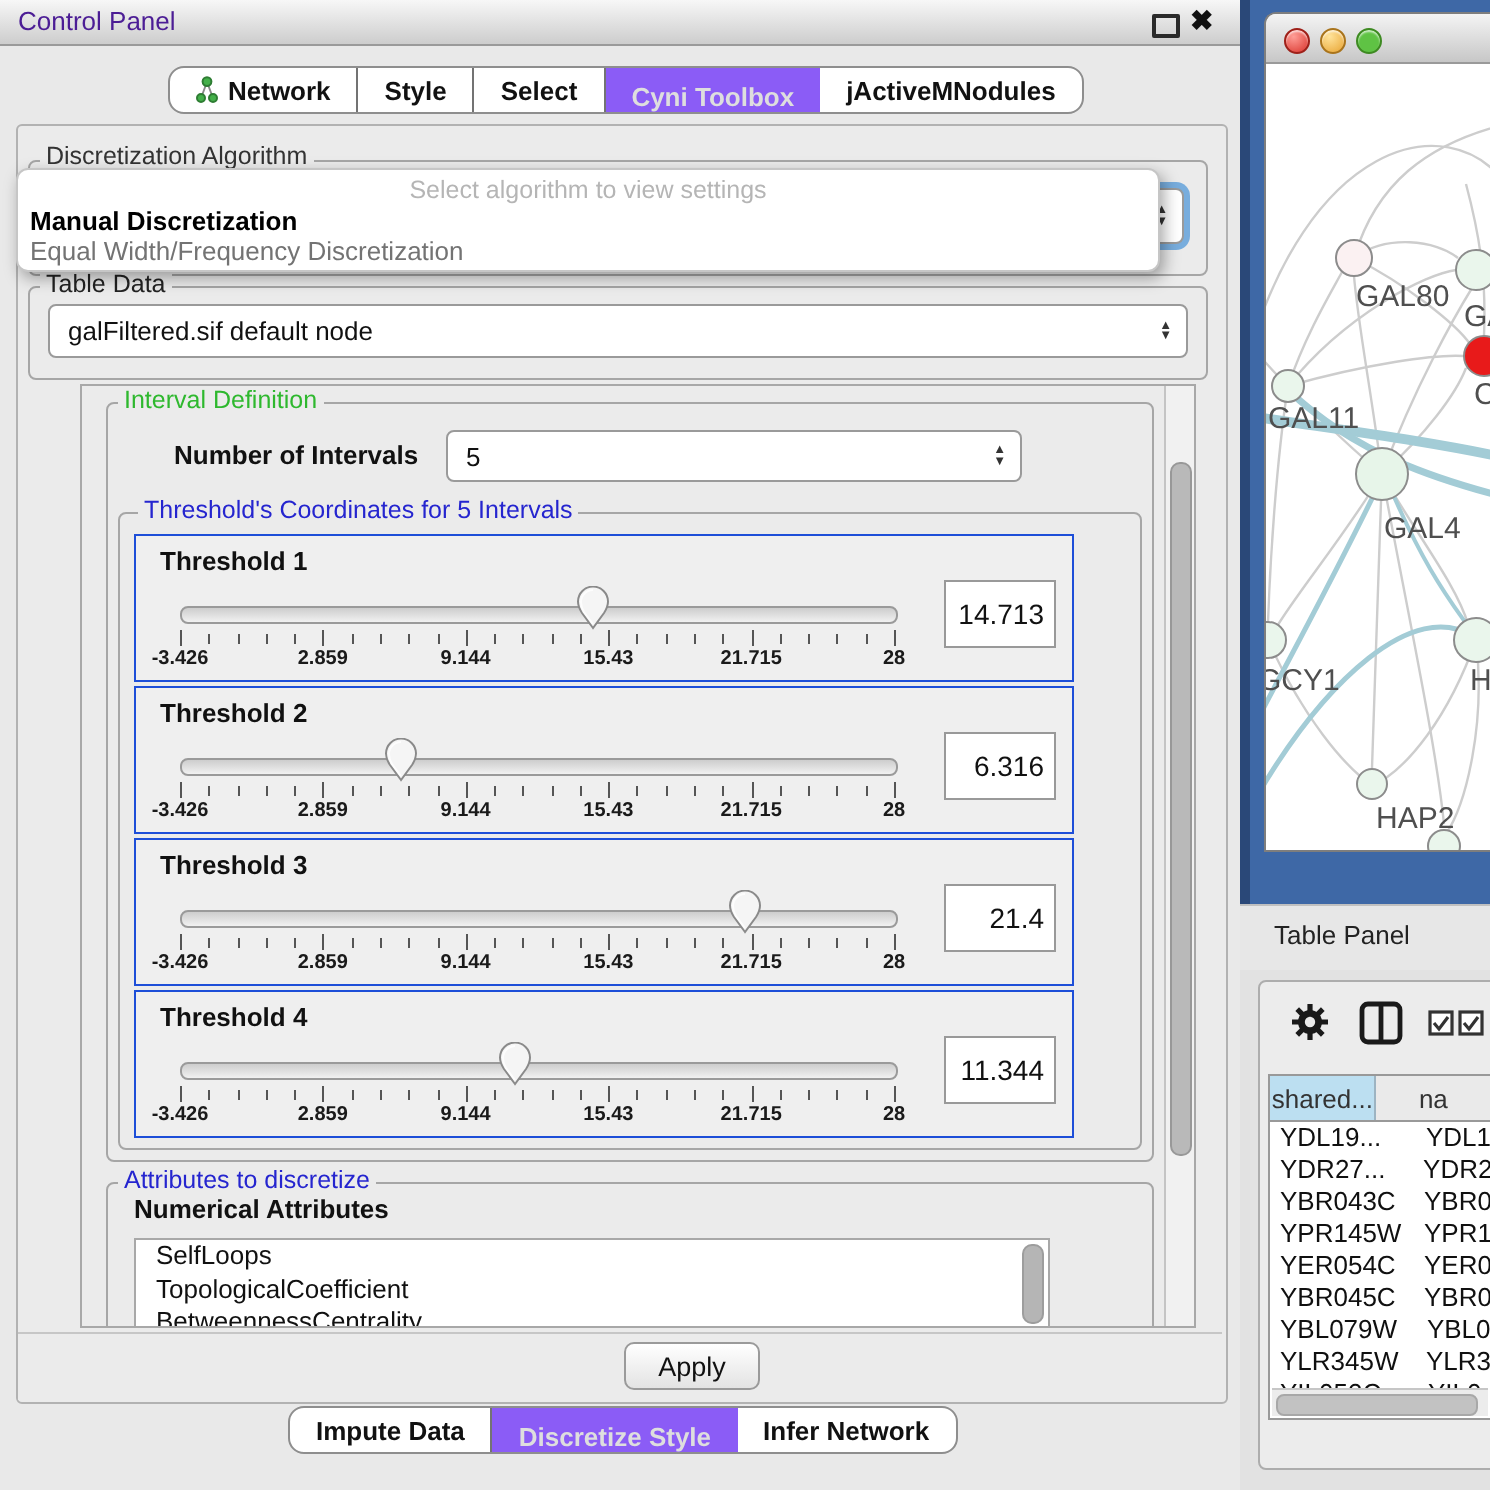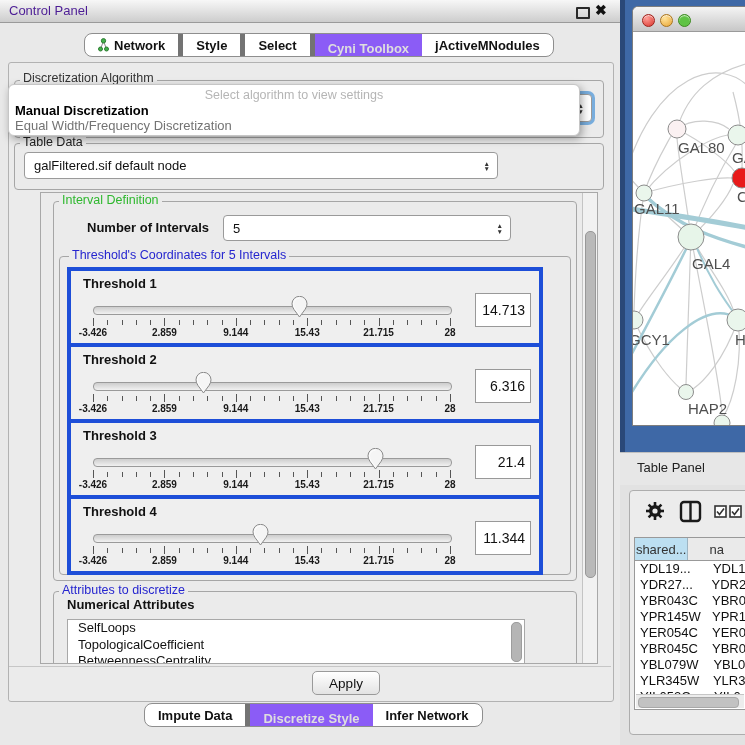--- a/index.html
+++ b/index.html
@@ -11,21 +11,21 @@
   .cp-titlebar{left:0;top:0;width:620px;height:22px;background:linear-gradient(#f7f7f7,#cdcdcd);
                border-bottom:1px solid #9a9a9a;}
   .cp-title{left:9px;top:3px;font-size:13px;color:#4c1d95;}
   .float-icon{left:576px;top:7px;width:10px;height:8px;border:2px solid #2a2a2a;border-radius:1px;}
   .close-icon{left:595px;top:2px;font-size:14px;font-weight:bold;color:#111;}
 
   
   .segbar{display:flex;align-items:stretch;background:#fff;border:1px solid #8e8e8e;border-radius:8px;
           overflow:hidden;height:24px;box-sizing:border-box;}
   .segbar .seg{display:flex;align-items:center;gap:5px;padding:0 13px;font-size:13px;font-weight:bold;
-               color:#111;border-right:5px solid #737373;white-space:nowrap;cursor:default;}
+               color:#111;border-right:1px solid #737373;white-space:nowrap;cursor:default;}
   .segbar .seg:last-child{border-right:none;}
   .segbar .seg.sel{background:#8b5cf6;color:#dedede;border-right:none;align-items:flex-end;}
 
   
   .mainpanel{left:8px;top:62px;width:604px;height:638px;background:#ebebeb;border:1px solid #b2b2b2;border-radius:3px;}
   .groupbox{border:1px solid #a6a6a6;border-radius:4px;}
   .grouplabel{position:absolute;font-size:12.5px;background:#ebebeb;padding:0 3px;line-height:13px;}
 
   .combo{position:absolute;background:#fff;border:1px solid #9a9a9a;border-radius:4px;
          display:flex;align-items:center;font-size:13px;color:#111;padding-left:9px;box-sizing:border-box;
@@ -39,21 +39,21 @@
   .popup .hint{position:absolute;left:0;right:0;top:3px;text-align:center;color:#b5b5b5;font-size:12.5px;}
   .popup .opt1{position:absolute;left:6px;top:18px;font-size:13px;font-weight:bold;color:#000;}
   .popup .opt2{position:absolute;left:6px;top:33px;font-size:13px;color:#737373;}
 
   
   .scrollarea{left:40px;top:192px;width:556px;height:470px;background:#ebebeb;border:1px solid #a8a8a8;overflow:hidden;}
   .vscroll{position:absolute;right:0;top:0;width:14px;height:100%;background:#f1f1f1;border-left:1px solid #c4c4c4;}
   .vthumb{position:absolute;left:2px;width:9px;background:#b9b9b9;border:1px solid #989898;border-radius:5px;}
 
   
-  .thpanel{position:absolute;left:26px;width:468px;height:72px;background:#efefef;border:4px solid #1d4ed8;}
+  .thpanel{position:absolute;left:26px;width:468px;height:72px;background:#efefef;border:1px solid #1d4ed8;}
   .thtitle{position:absolute;left:12px;top:5px;font-size:13px;font-weight:bold;color:#111;}
   .track{position:absolute;left:22px;top:35px;width:357px;height:7px;border:1px solid #9a9a9a;border-radius:4px;
          background:linear-gradient(#cdcdcd,#f1f1f1);}
   .thumb{position:absolute;top:25px;width:17px;height:22px;}
   .tick{position:absolute;width:1px;background:#555;}
   .ticklabel{position:absolute;top:56px;transform:translateX(-50%);font-size:10px;font-weight:bold;color:#1a1a1a;white-space:nowrap;}
   .valbox{position:absolute;left:404px;top:22px;width:56px;height:34px;background:#fff;border:1px solid #999;
           font-size:14px;color:#111;display:flex;align-items:center;justify-content:flex-end;padding-right:5px;box-sizing:border-box;}
 
   
@@ -140,21 +140,21 @@
   </div>
 
   <div class="abs popup">
     <div class="hint">Select algorithm to view settings</div>
     <div class="opt1">Manual Discretization</div>
     <div class="opt2">Equal Width/Frequency Discretization</div>
   </div>
 
   <div class="abs groupbox" style="left:14px;top:143px;width:588px;height:45px;"></div>
   <div class="grouplabel" style="left:20px;top:136px;color:#222;">Table Data</div>
-  <div class="combo" style="left:24px;top:152px;width:474px;height:27px;">
+  <div class="combo" style="left:24px;top:152px;width:570px;height:27px;">
     <span>galFiltered.sif default node</span>
     <span class="stepper">▲<br>▼</span>
   </div>
 
   <div class="abs scrollarea">
 
     <div class="groupbox" style="position:absolute;left:12px;top:8px;width:522px;height:378px;"></div>
     <div class="grouplabel" style="left:18px;top:1px;color:#2eb82e;background:#ebebeb;">Interval Definition</div>
 
     <div style="position:absolute;left:46px;top:27px;font-size:13px;font-weight:bold;color:#111;">Number of Intervals</div>

